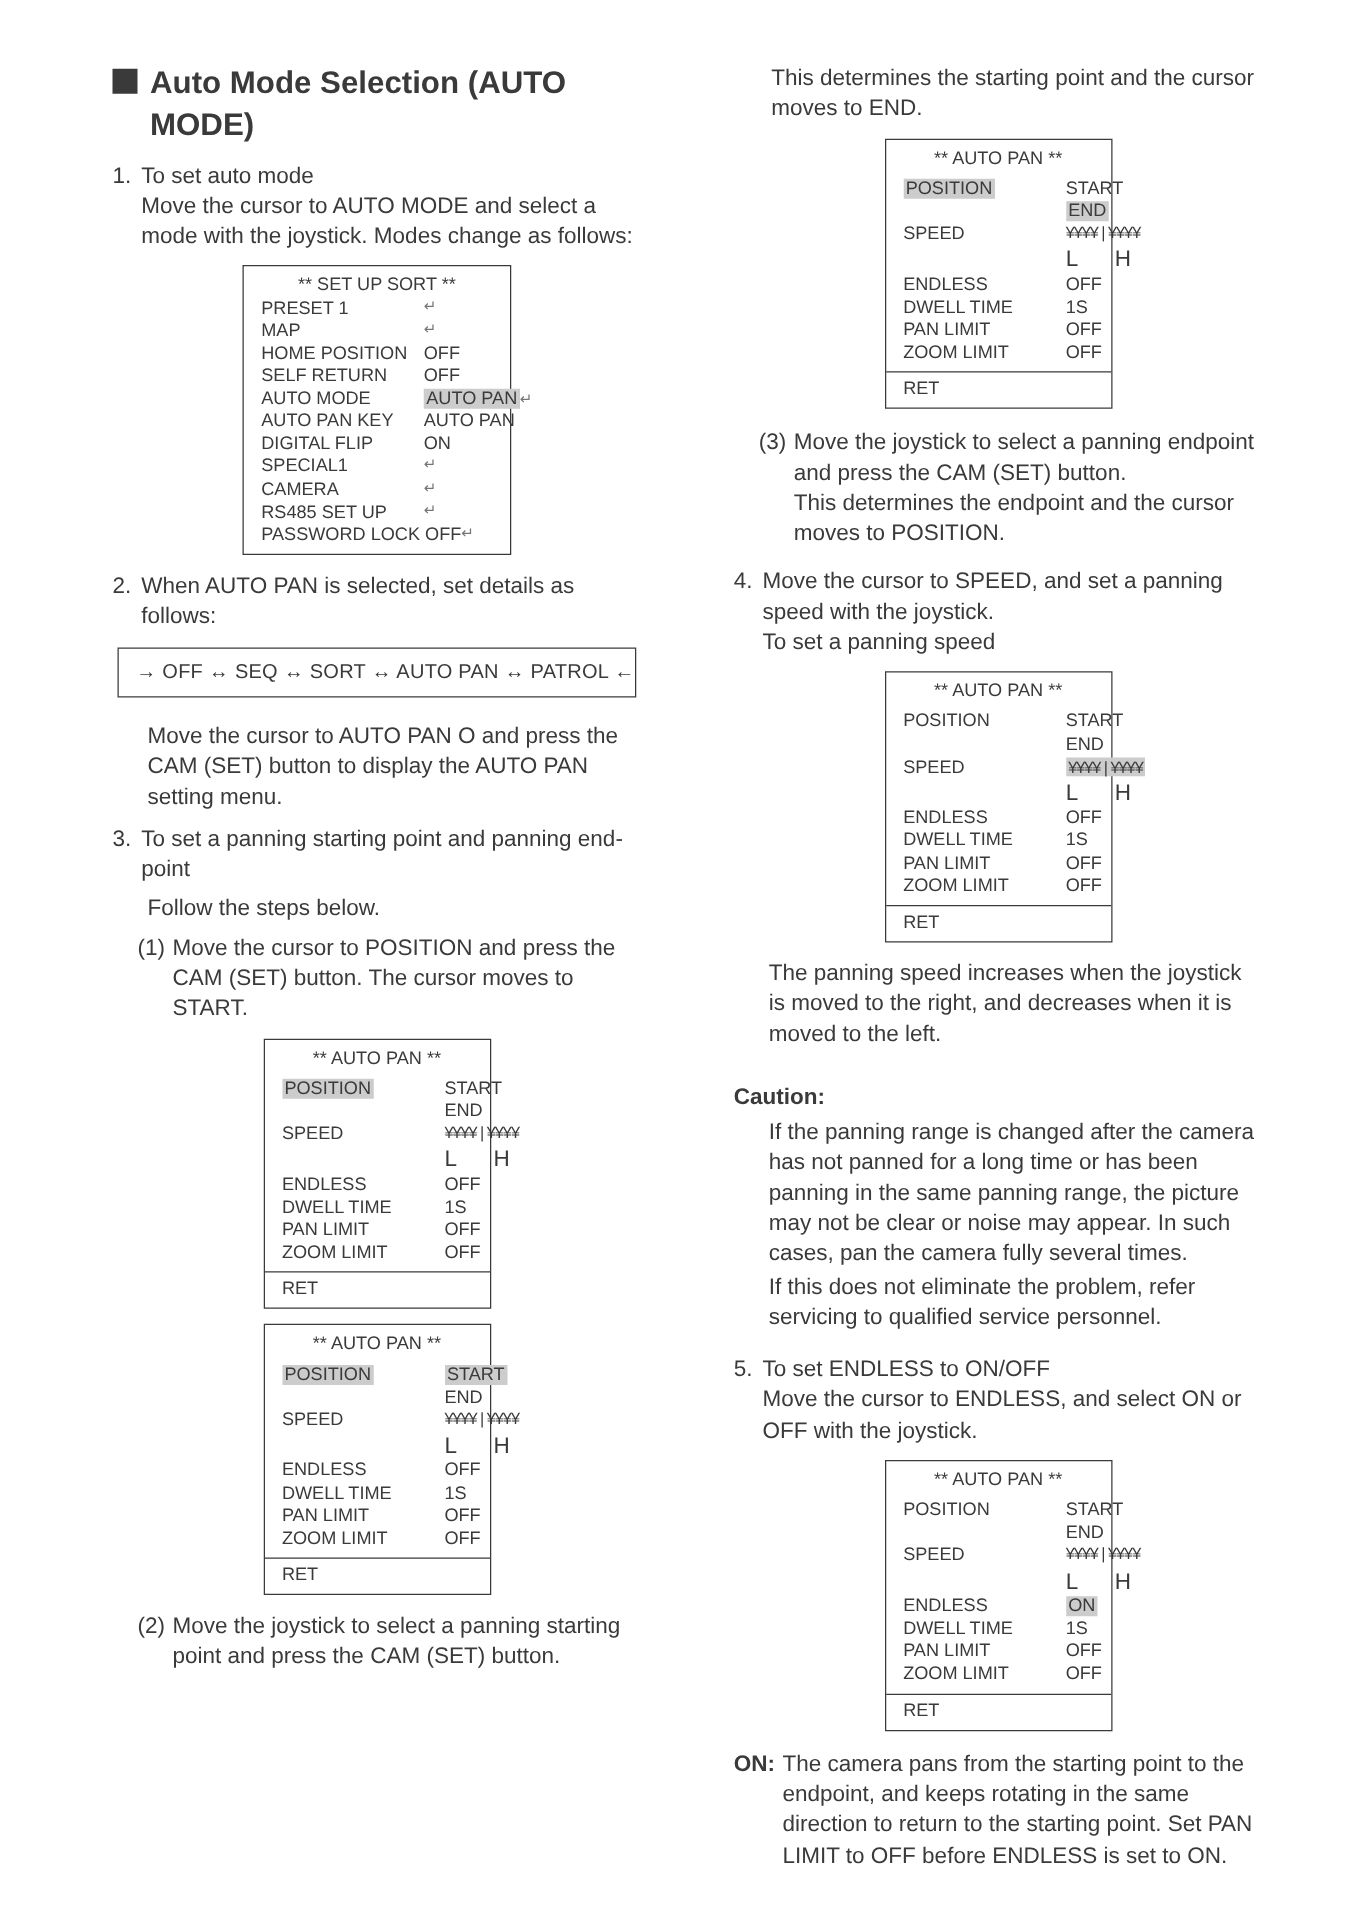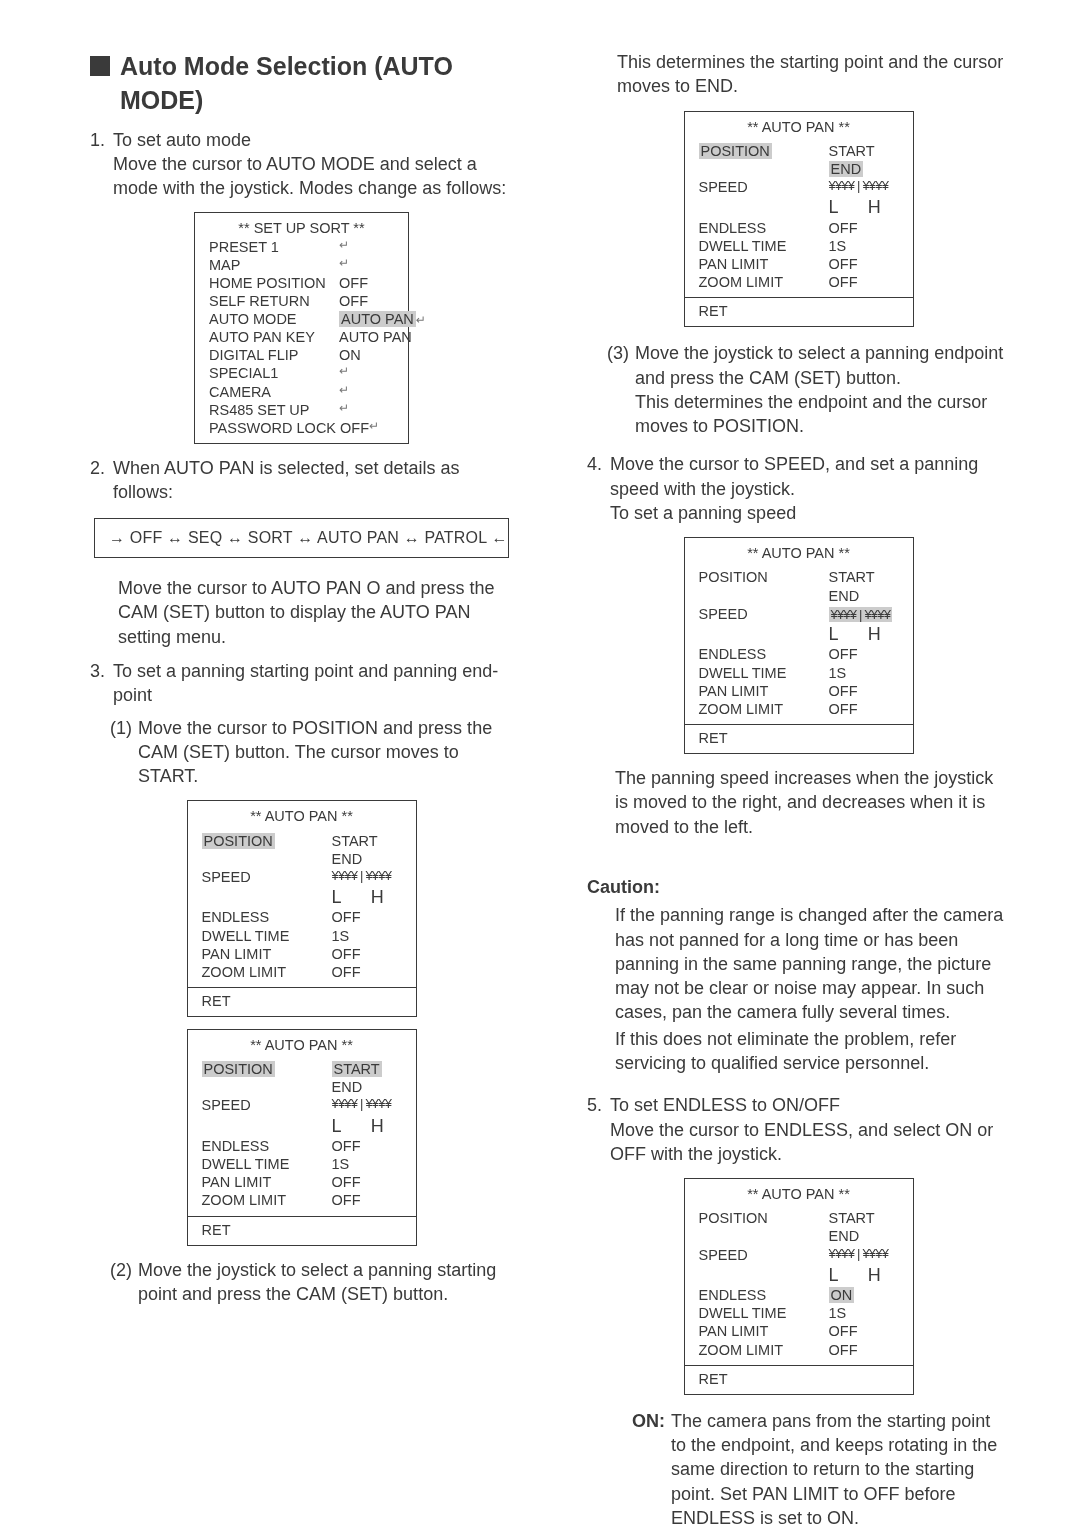--- a/index.html
+++ b/index.html
@@ -23,40 +23,40 @@
   .indent { margin-left: 28px; }
   .indent2 { margin-left: 46px; }
   .substep { display: flex; gap: 6px; margin-top: 8px; margin-left: 20px; }
   .sub-num { flex: 0 0 auto; }
   .sub-body { flex: 1; }
   .menu-box {
     border: 1px solid #3a3a3a;
     padding: 6px 14px;
     font-size: 14.5px;
     line-height: 1.25;
-    width: 230px;
+    width: 182px;
     margin: 12px auto;
     font-family: Arial, sans-serif;
   }
   .menu-row { display: flex; }
   .menu-l { flex: 0 0 130px; white-space: pre; }
   .menu-r { flex: 1; white-space: pre; }
   .hl { background: #ccc; padding: 0 2px; }
   .hlv { background: #ccc; padding: 0 2px; }
   .chain-box {
     border: 1px solid #3a3a3a;
     padding: 8px 14px;
     font-size: 16px;
     margin: 14px 4px 18px 4px;
     text-align: center;
     letter-spacing: 0.2px;
     white-space: nowrap;
   }
-  .caution-hd { font-weight: bold; margin-top: 36px; margin-bottom: 4px; }
-  .on-label { font-weight: bold; margin-left: 45px; }
+  .caution-hd { font-weight: bold; margin-top: 26px; margin-bottom: 4px; }
+  .on-label { font-weight: bold; }
   .pagefoot { text-align:center; font-size:17px; margin-top:40px; }
   .menu-title { text-align:center; }
   .ret-sep { border-top:1px solid #3a3a3a; margin:6px -14px 4px -14px; }
   .yen { letter-spacing:-0.8px; font-size:13px; }
   .tick { font-size:18px; }
   .down { font-size:12px; opacity:.7; }
 </style>
 </head>
 <body>
 
@@ -138,20 +138,21 @@
     </div>
 
     <div class="indent">Move the cursor to AUTO PAN O  and press the CAM (SET) button to display the AUTO PAN setting menu.</div>
 
     <div class="step">
       <div class="step-num">3.</div>
       <div class="step-body">
         <div>To set a panning starting point and panning end-point</div>
       </div>
     </div>
+    <div class="indent">Follow the steps below.</div>
 
     <div class="substep">
       <div class="sub-num">(1)</div>
       <div class="sub-body">Move the cursor to POSITION and press the CAM (SET) button. The cursor moves to START.</div>
     </div>
 
     <div class="menu-box">
       <div class="menu-title">** AUTO PAN **</div>
       <div style="height:6px"></div>
       <div class="menu-row">

